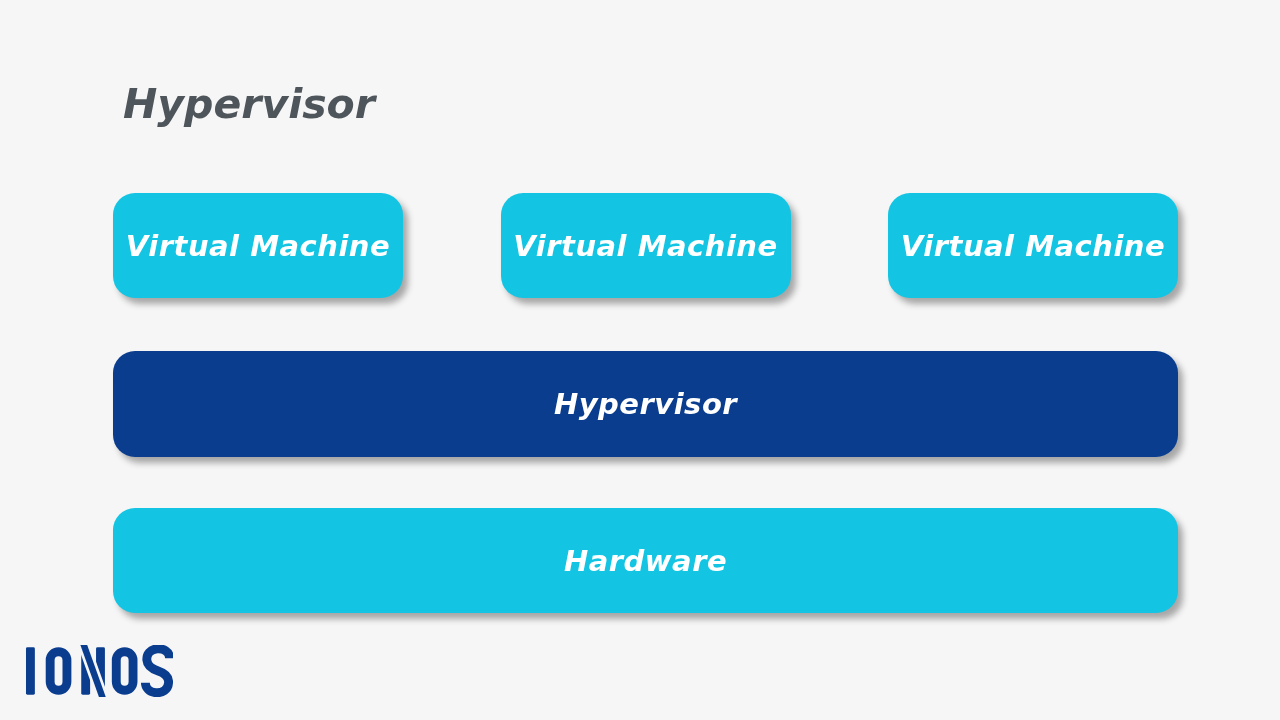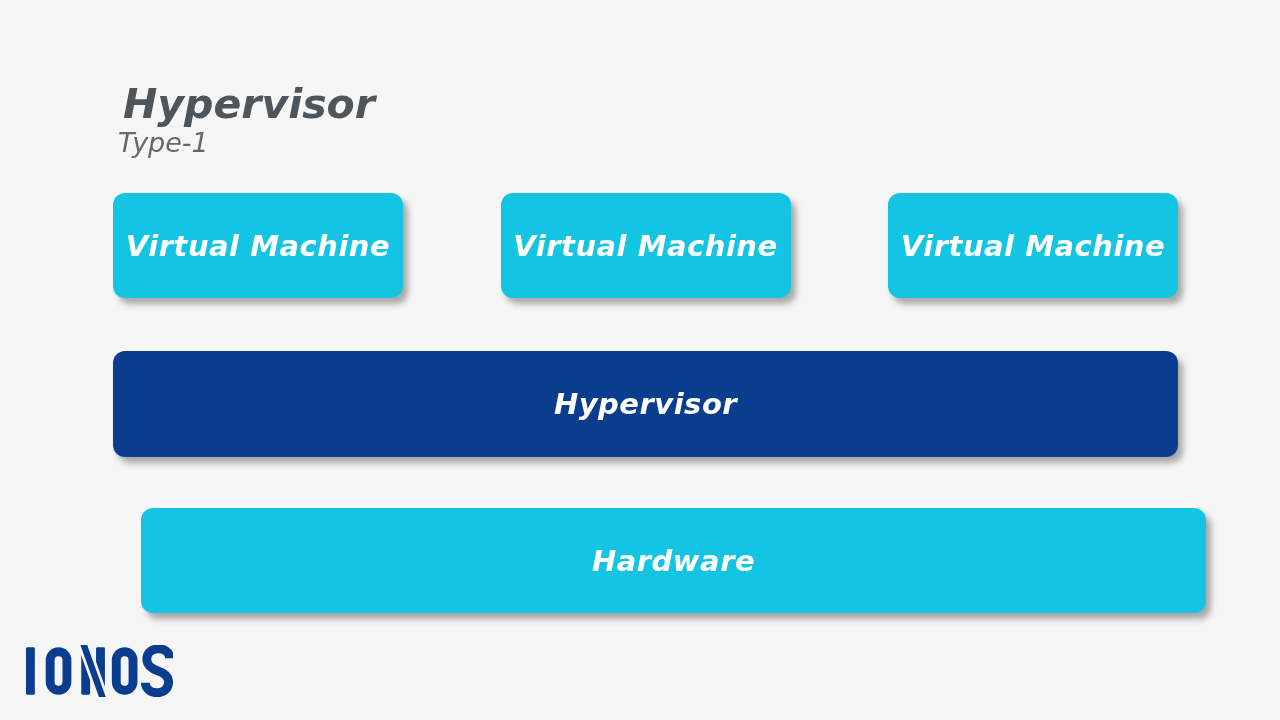--- a/index.html
+++ b/index.html
@@ -32,21 +32,21 @@
     line-height:1.1;
   }
   .heading .subtitle{
     font-size:27px;
     font-weight:400;
     color:var(--subtitle);
     line-height:1.15;
   }
   .box{
     position:absolute;
-    border-radius:12px;
+    border-radius:22px;
     display:flex;
     align-items:center;
     justify-content:center;
     box-shadow:5px 6px 6px rgba(40,40,40,0.38);
   }
   .box span{
     color:var(--box_text);
     font-weight:700;
     font-size:29px;
     letter-spacing:0.5px;
@@ -64,40 +64,39 @@
   .vm-row .box{
     position:relative;
     width:290px;height:105px;
   }
   .hypervisor-box{
     left:113px;top:351px;
     width:1065px;height:106px;
   }
   .hardware-box{
     left:113px;top:508px;
-    width:1065px;height:105px;margin-left:28px;
+    width:1065px;height:105px;
   }
   .logo{
     position:absolute;
     left:25px;top:645px;
     width:148px;height:52px;
   }
   .logo .fill{fill:var(--navy);}
   .logo .stroke{fill:none;stroke:var(--navy);stroke-width:9;}
   .logo .gap{fill:none;stroke:var(--bg);stroke-width:12;}
   .logo .diag{fill:none;stroke:var(--navy);stroke-width:6.5;}
 </style>
 </head>
 <body>
 
 <div class="slide">
 
   <div class="heading">
     <h1>Hypervisor</h1>
-    <div class="subtitle">Type-1</div>
   </div>
 
   <div class="vm-row">
     <div class="box cyan">
       <span>Virtual Machine</span>
     </div>
     <div class="box cyan">
       <span>Virtual Machine</span>
     </div>
     <div class="box cyan">

